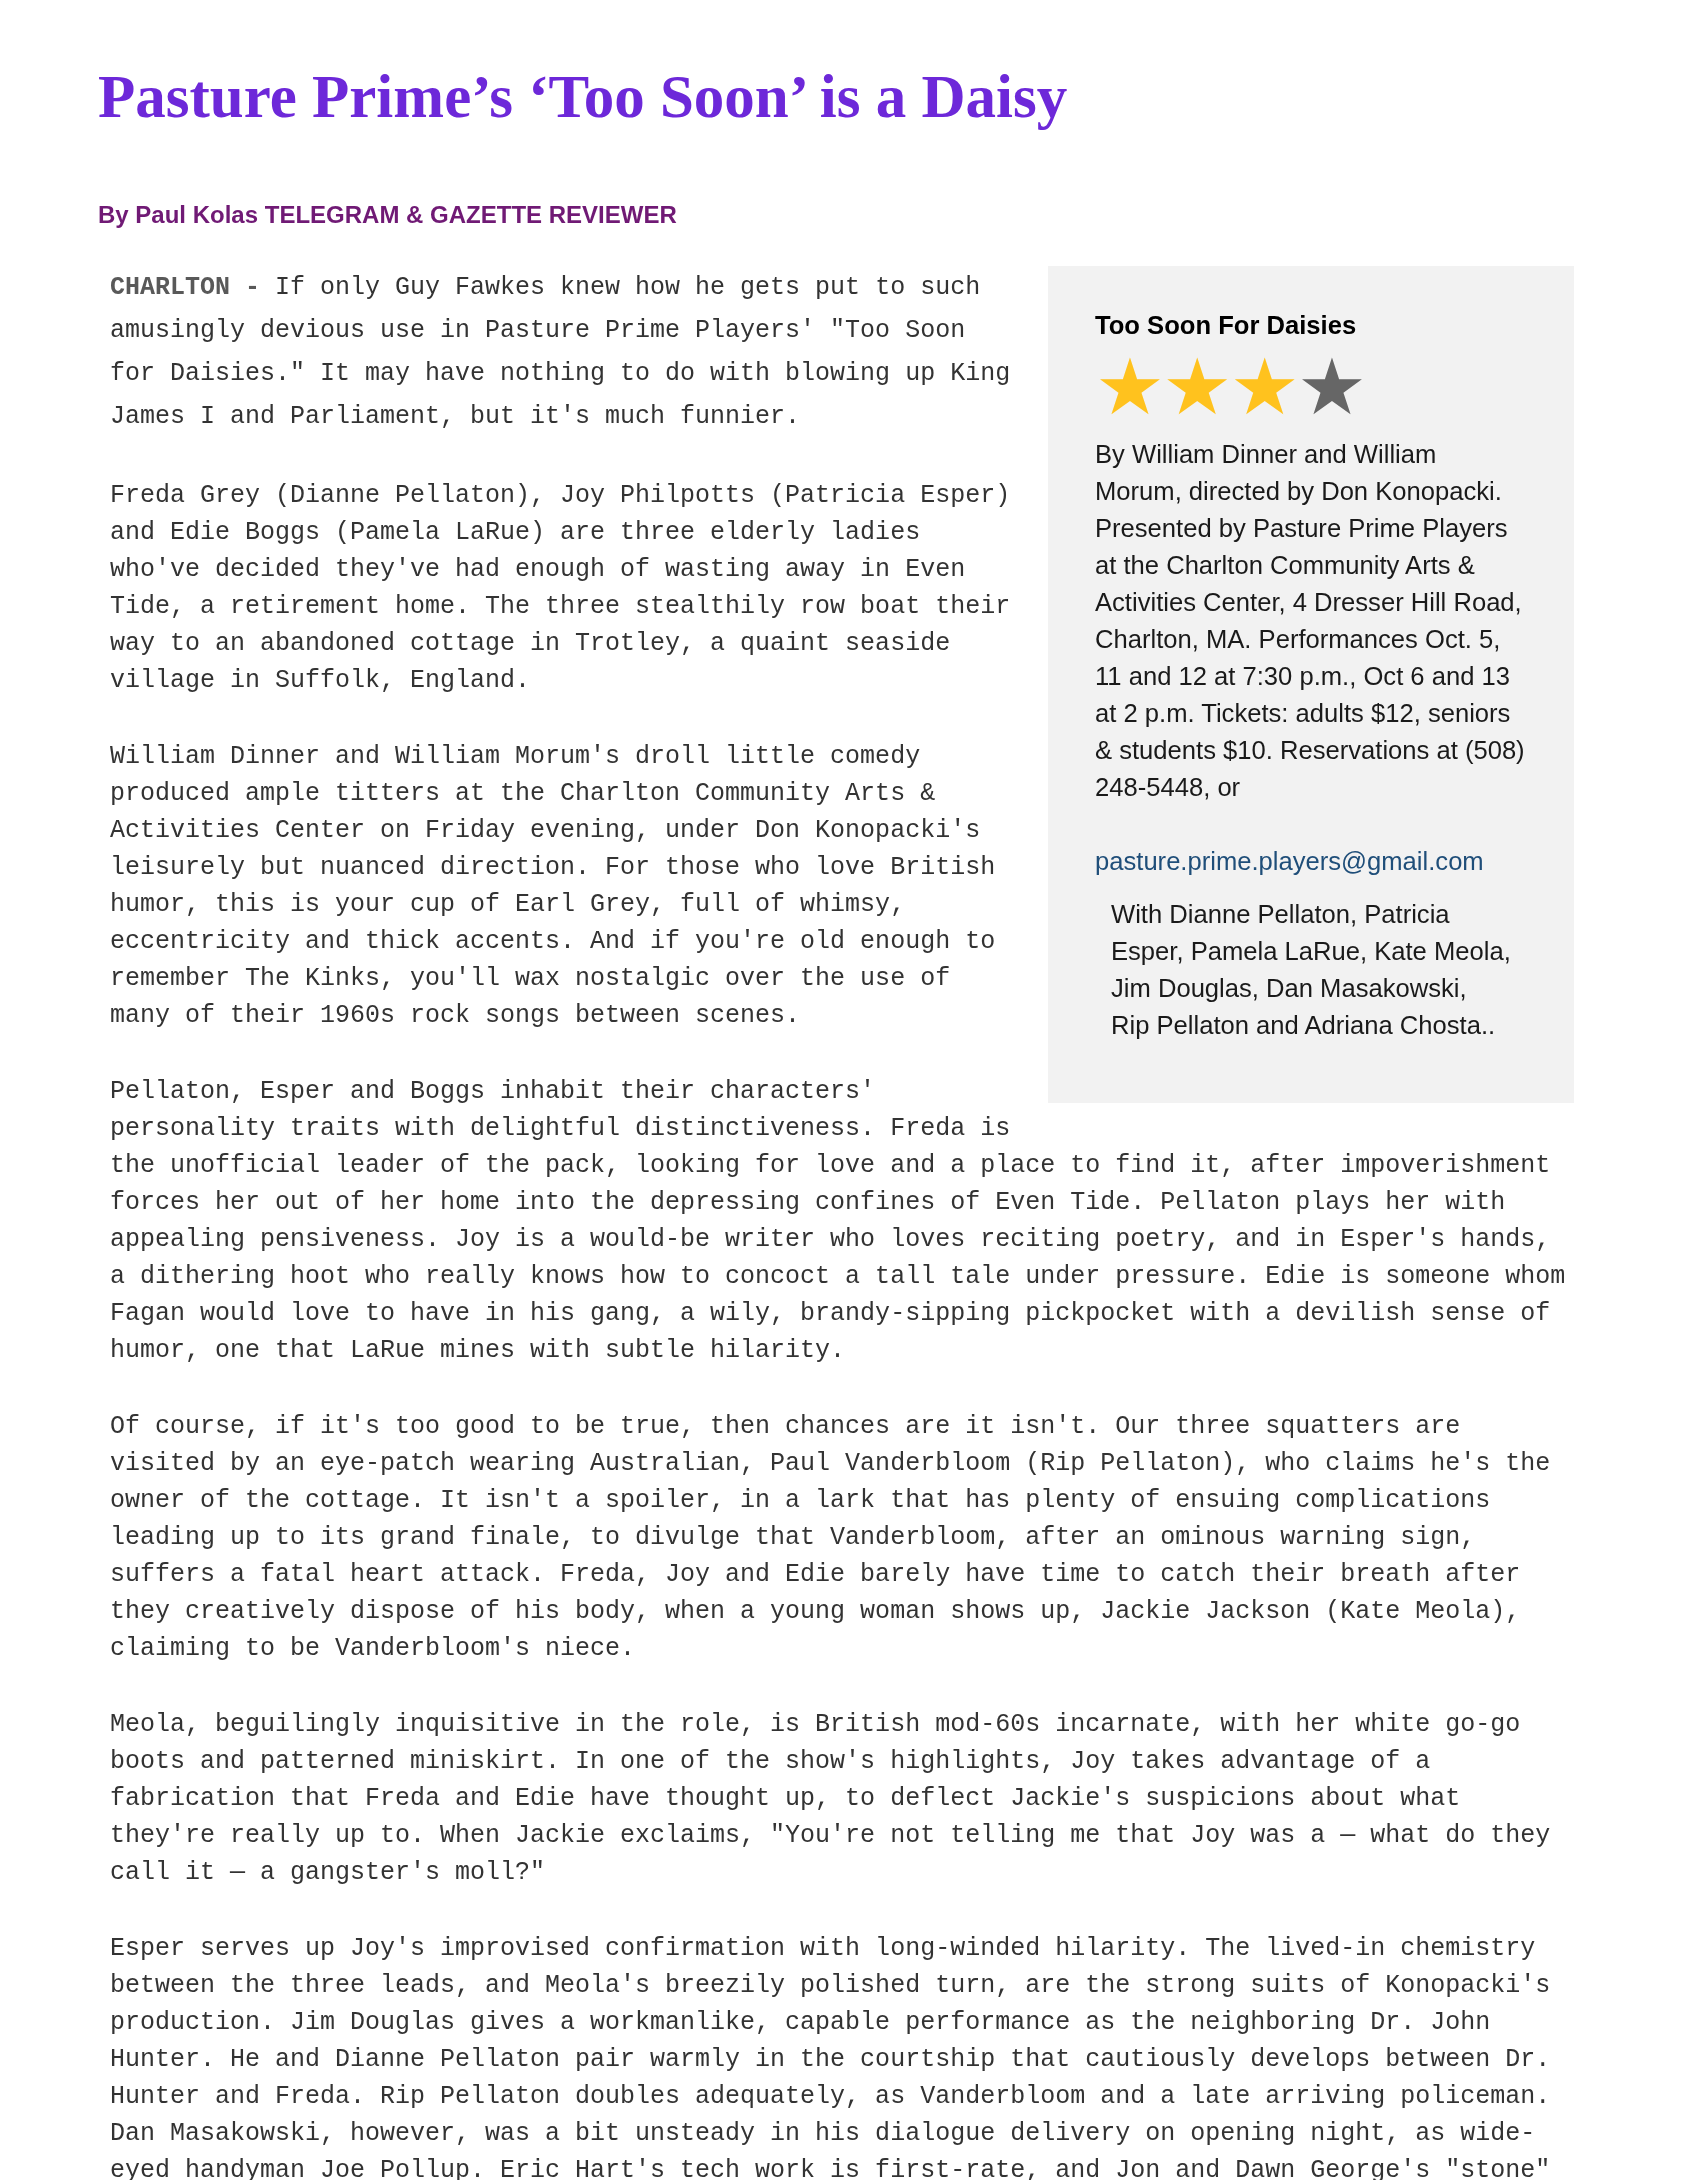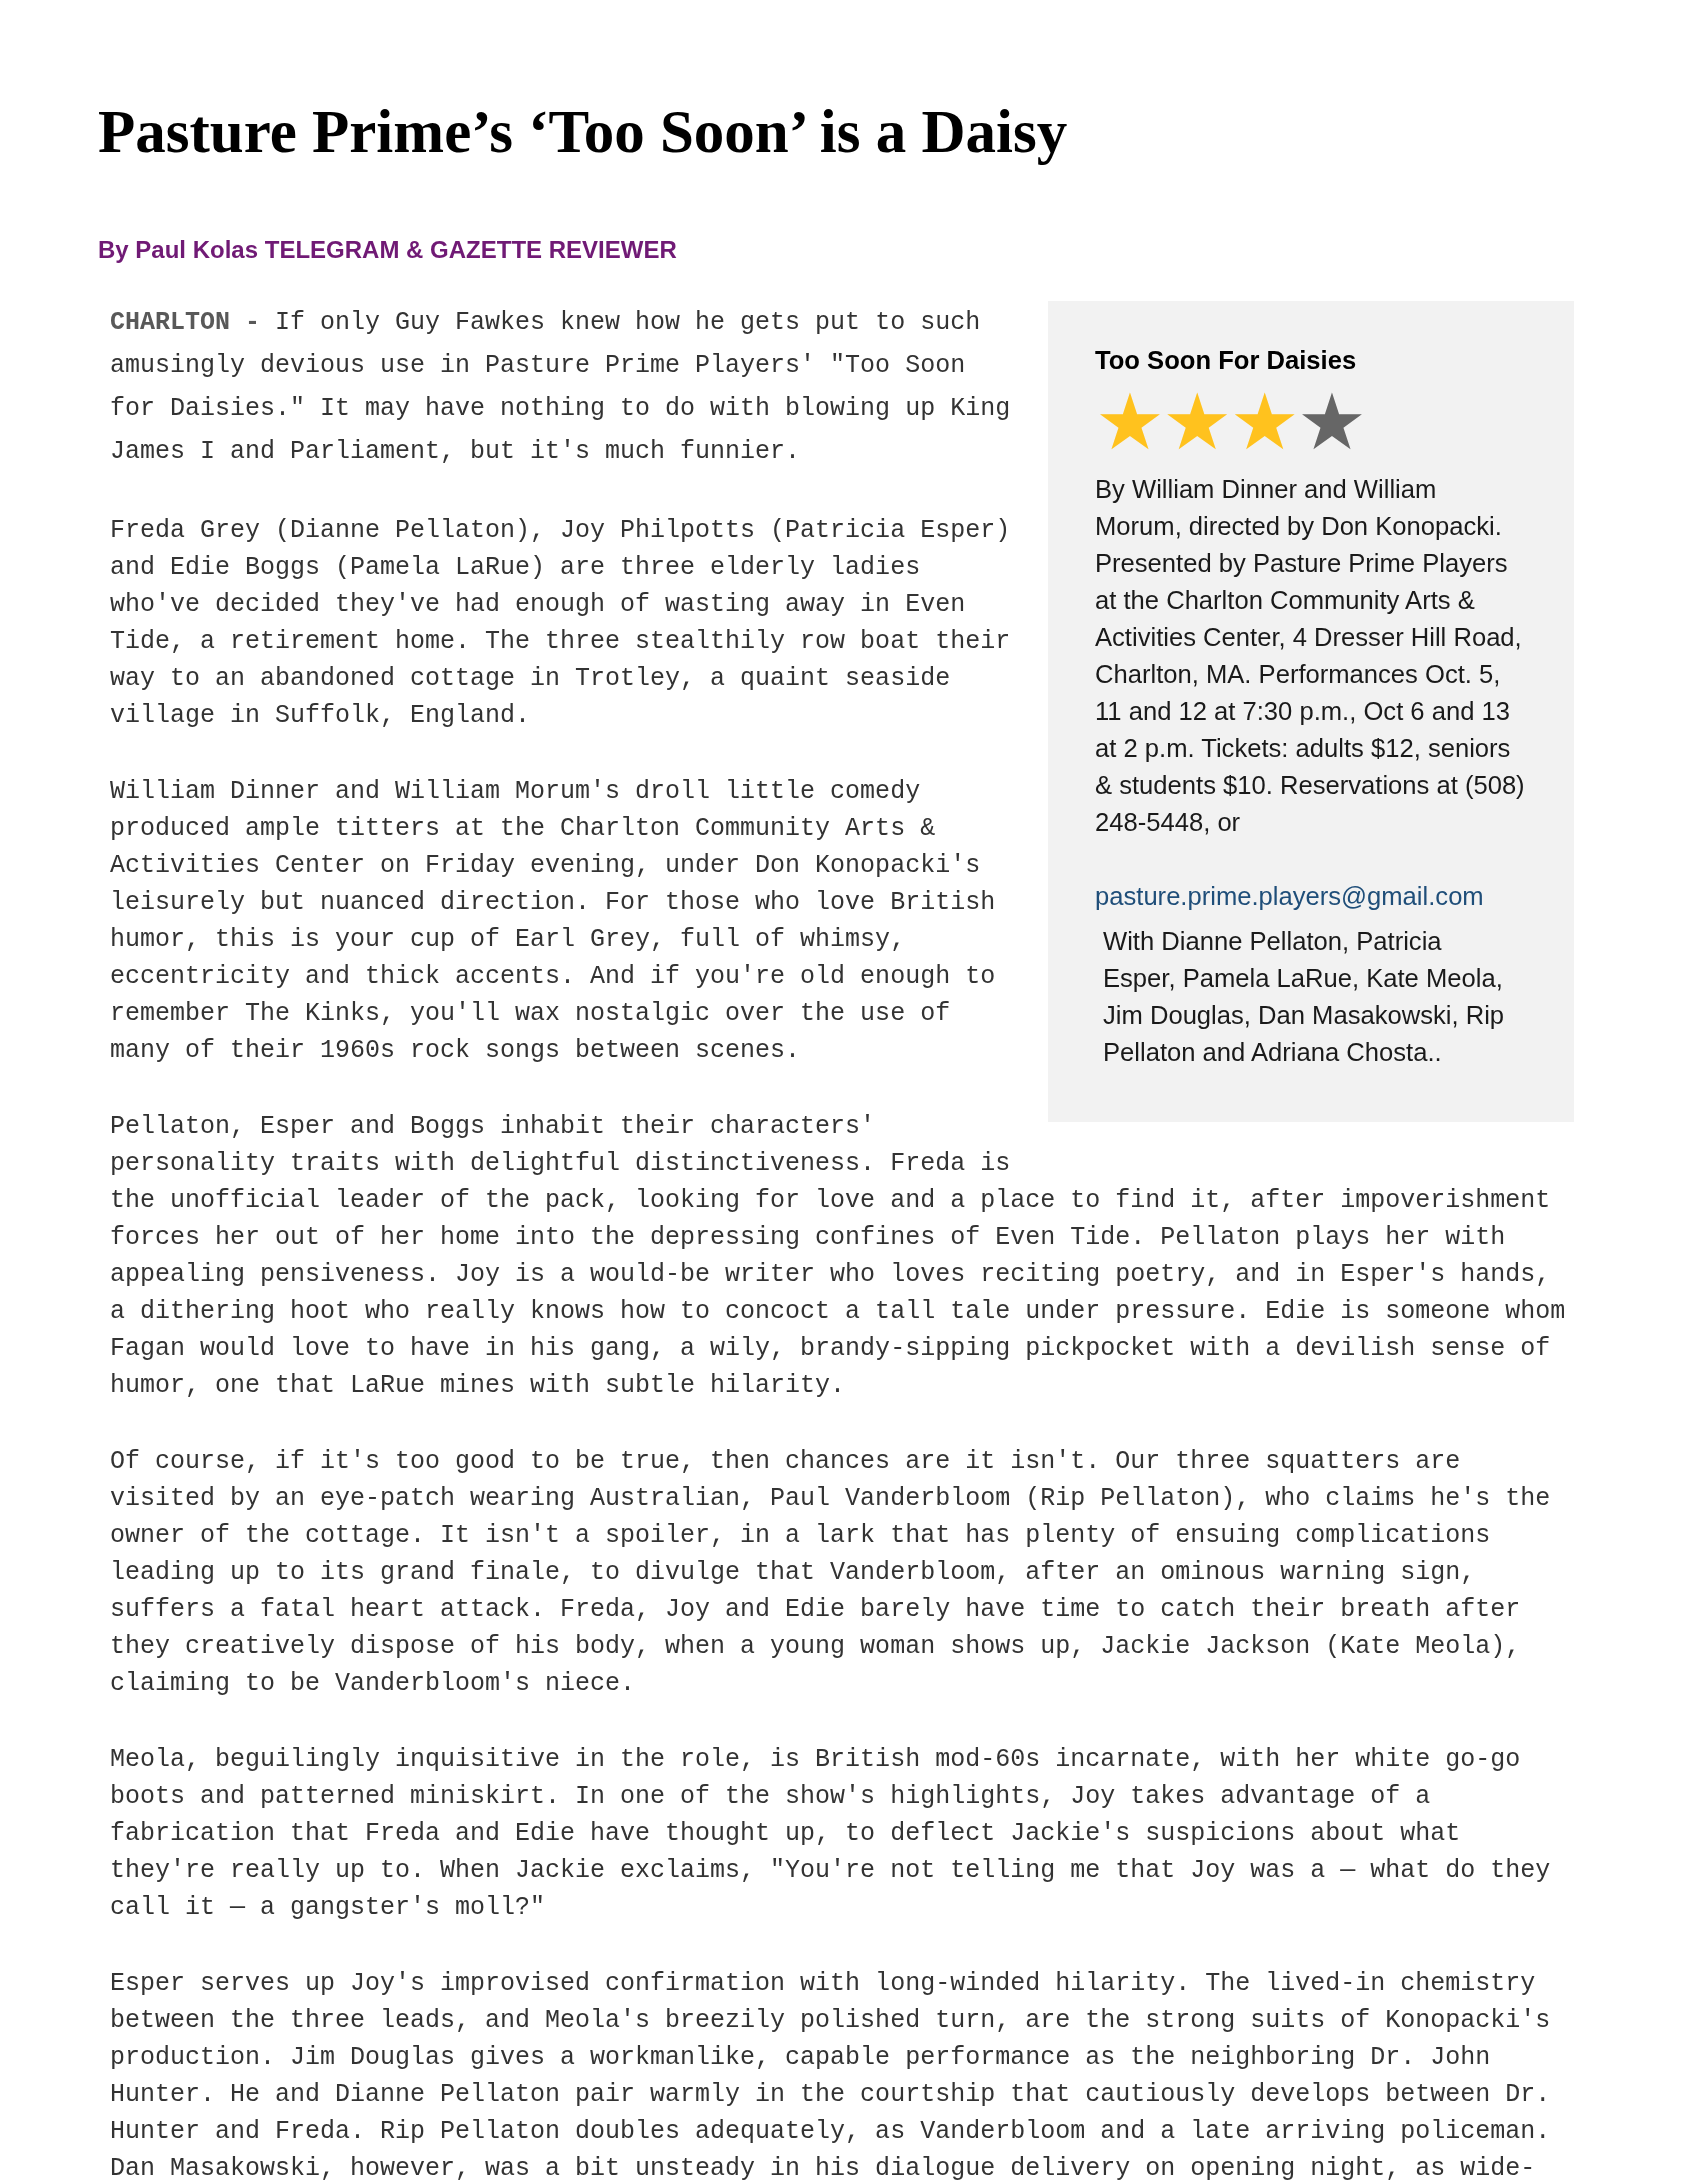--- a/index.html
+++ b/index.html
@@ -11,22 +11,22 @@
     padding: 0 111px 68px 98px;
     background: #ffffff;
     font-family: "Liberation Sans", sans-serif;
     color: #333333;
   }
   .article-title {
     font-family: "Liberation Serif", serif;
     font-weight: bold;
     font-size: 61px;
     line-height: 1.2;
-    color: #000000;
-    margin: 95px 0 0 0;
+    color: #6d28d9;
+    margin: 60px 0 0 0;
     letter-spacing: 0px;
   }
   .byline {
     margin-top: 68px;
     font-size: 24px;
     font-weight: bold;
     color: #701a75;
   }
   .article-body {
     margin-top: 19px;
@@ -59,21 +59,21 @@
   .star { display: inline-block; }
   .star.gold { color: #ffc21e; }
   .star.gray { color: #666666; }
   .info-email {
     display: block;
     margin-top: 37px;
     color: #1f4e79;
     text-decoration: none;
     cursor: pointer;
   }
-  .info-cast { margin: 8px; }
+  .info-cast { margin: 16px; }
   .para { margin: 39px 0 0 12px; font-family: Liberation Mono, monospace; }
   .para-first { margin-top: 37px; line-height: 43px; }
   .dateline { color: #595959; font-weight: bold; }
 </style>
 </head>
 <body>
 
 <div class="page">
 
   <h1 class="article-title">Pasture Prime’s ‘Too Soon’ is a Daisy</h1>

